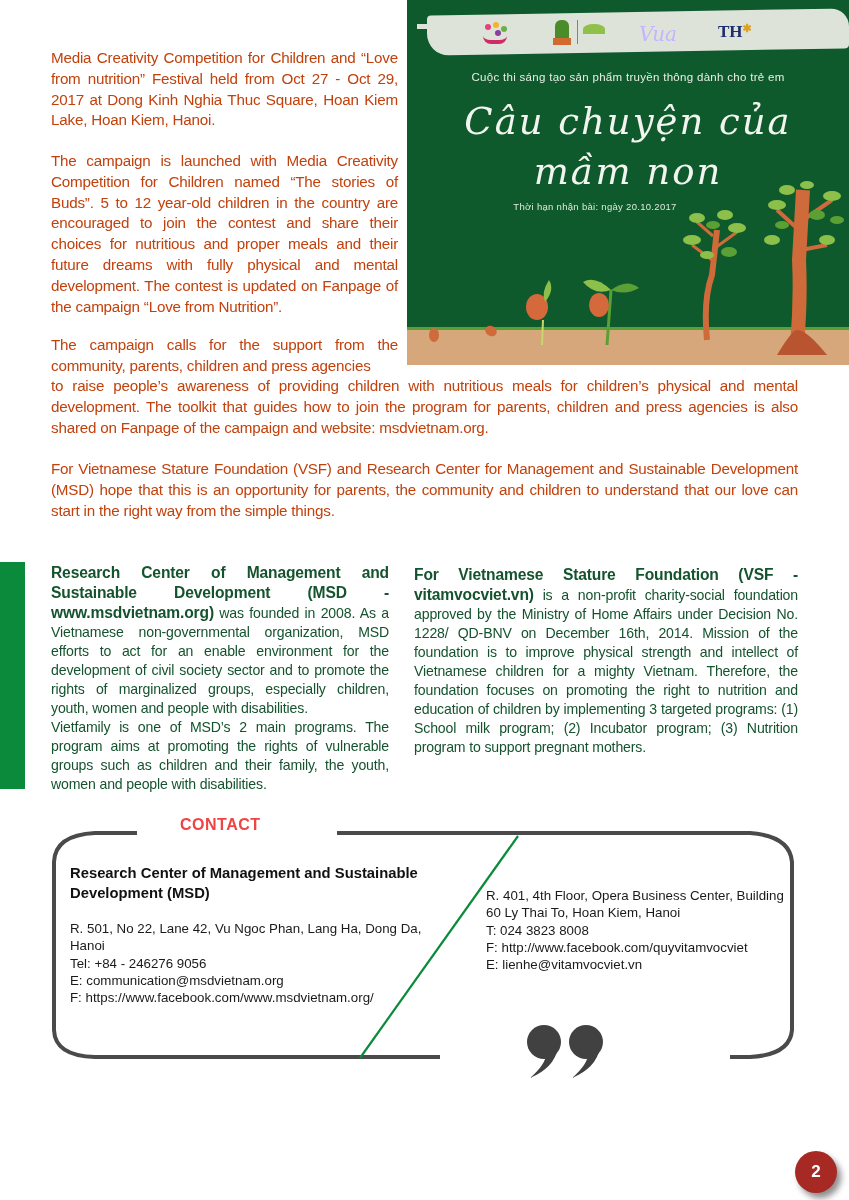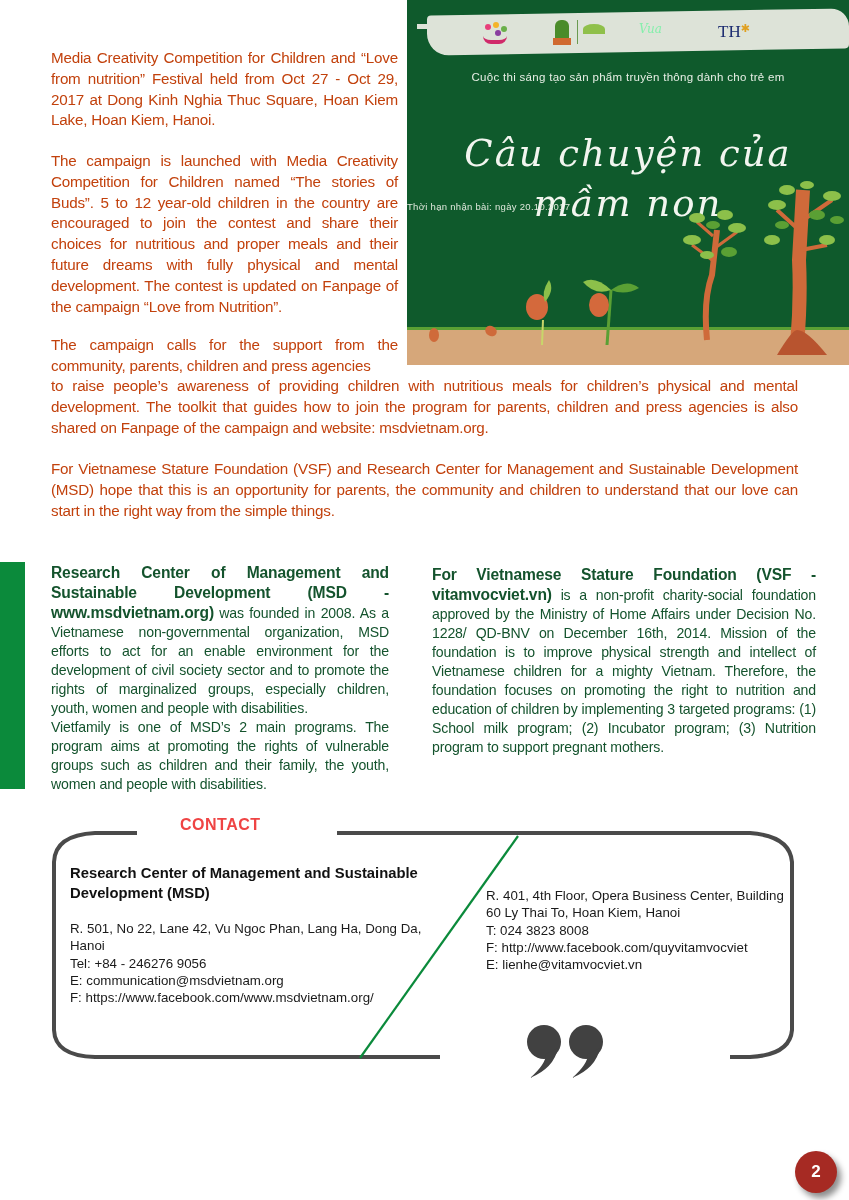--- a/index.html
+++ b/index.html
@@ -11,43 +11,43 @@
   .p2 { left: 51px; top: 151px; width: 347px; }
   .p3a { left: 51px; top: 335px; width: 347px; }
   .p3b { left: 51px; top: 376px; width: 747px; }
   .p4 { left: 51px; top: 459px; width: 747px; }
   .p3a, .p3b { text-align-last: auto; }
 
   
   .poster { position: absolute; left: 407px; top: 0; width: 442px; height: 365px; background: #0f5a2c; overflow: hidden; }
   .poster .strip { position: absolute; left: 20px; top: 12px; width: 422px; height: 40px; background: #dde3d8; border-radius: 4px 18px 4px 22px; transform: skewY(-1deg); }
   .poster .strip-tail { position: absolute; left: 10px; top: 24px; width: 30px; height: 5px; background: #dde3d8; }
-  .logo { position: absolute; top: 20px; font-size: 11px; font-weight: normal; }
+  .logo { position: absolute; top: 20px; font-size: 11px; font-weight: bold; }
   .logo-1 { left: 74px; width: 28px; height: 28px; }
   .logo-1 .dot { position: absolute; width: 6px; height: 6px; border-radius: 50%; }
   .logo-2 { left: 148px; top: 20px; width: 14px; height: 24px; background: #4a8c2a; border-radius: 6px 6px 2px 2px; }
   .logo-2b { left: 146px; top: 38px; width: 18px; height: 7px; background: #d06a30; }
   .logo-sep { left: 170px; top: 20px; width: 1px; height: 24px; background: #6a9a50; }
   .logo-3 { left: 176px; top: 24px; width: 22px; height: 10px; background: #8fc04a; border-radius: 50% 50% 0 0; }
-  .logo-4 { left: 232px; top: 22px; color: #86efac; font-family: "DejaVu Serif", serif; font-style: italic; font-size: 12px; font-weight: normal; }
+  .logo-4 { left: 232px; top: 22px; color: #c4b5fd; font-family: "DejaVu Serif", serif; font-style: italic; font-size: 20px; font-weight: normal; }
   .logo-5 { left: 311px; top: 22px; color: #1d2d70; font-family: "Liberation Serif", serif; font-size: 17px; }
   .logo-5 .star { color: #e0a020; font-size: 11px; vertical-align: top; }
   .poster .sub { position: absolute; left: 0; top: 71px; width: 442px; text-align: center; color: #e8efe6; font-size: 11.5px; letter-spacing: 0.3px; }
-  .poster .title { position: absolute; left: 0; top: 97px; width: 442px; text-align: center; color: #f2f5ef; font-family: "DejaVu Serif", serif; font-style: italic; font-size: 37px; line-height: 50px; letter-spacing: 2px; margin-top: 32px; }
-  .poster .deadline { position: absolute; left: 0; top: 201px; width: 376px; color: #dfe8dc; font-size: 9.5px; letter-spacing: 0.3px; }
+  .poster .title { position: absolute; left: 0; top: 97px; width: 442px; text-align: center; color: #f2f5ef; font-family: "DejaVu Serif", serif; font-style: italic; font-size: 37px; line-height: 50px; letter-spacing: 2px; }
+  .poster .deadline { position: absolute; left: 0; top: 201px; width: 376px; text-align: center; color: #dfe8dc; font-size: 9.5px; letter-spacing: 0.3px; }
   .poster .ground { position: absolute; left: 0; top: 327px; width: 442px; height: 38px; background: #d6a77a; border-top: 3px solid #5aa034; }
   .poster svg { position: absolute; left: 0; top: 0; }
 
   
   .sidebar-bar { position: absolute; left: 0; top: 562px; width: 25px; height: 227px; background: #0b8a3b; }
 
   .col { position: absolute; font-size: 14.1px; line-height: 19px; color: #14532d; text-align: justify; letter-spacing: -0.15px; }
   .col b { font-weight: bold; font-size: 15.6px; }
   .col-left { left: 51px; top: 563px; width: 338px; }
-  .col-right { left: 432px; top: 565px; width: 384px; }
+  .col-right { left: 414px; top: 565px; width: 384px; }
 
   
   .contact-frame { position: absolute; left: 0; top: 0; width: 849px; height: 1200px; pointer-events: none; }
   .contact-title { position: absolute; left: 180px; top: 816px; color: #ef4444; font-size: 16px; font-weight: bold; letter-spacing: 0.5px; }
   .ct { position: absolute; font-size: 13.3px; line-height: 17.3px; color: #1a1a1a; }
   .ct h3 { font-size: 14.8px; line-height: 19.5px; font-weight: bold; margin-bottom: 17px; color: #111; }
   .ct-left { left: 70px; top: 864px; width: 360px; }
   .ct-right { left: 486px; top: 887px; width: 310px; }
 
   .page-badge { position: absolute; left: 795px; top: 1151px; width: 42px; height: 42px; border-radius: 50%; background: #a62a23; color: #fff; font-size: 17px; font-weight: bold; text-align: center; line-height: 42px; box-shadow: 4px 5px 6px rgba(0,0,0,0.45); }

